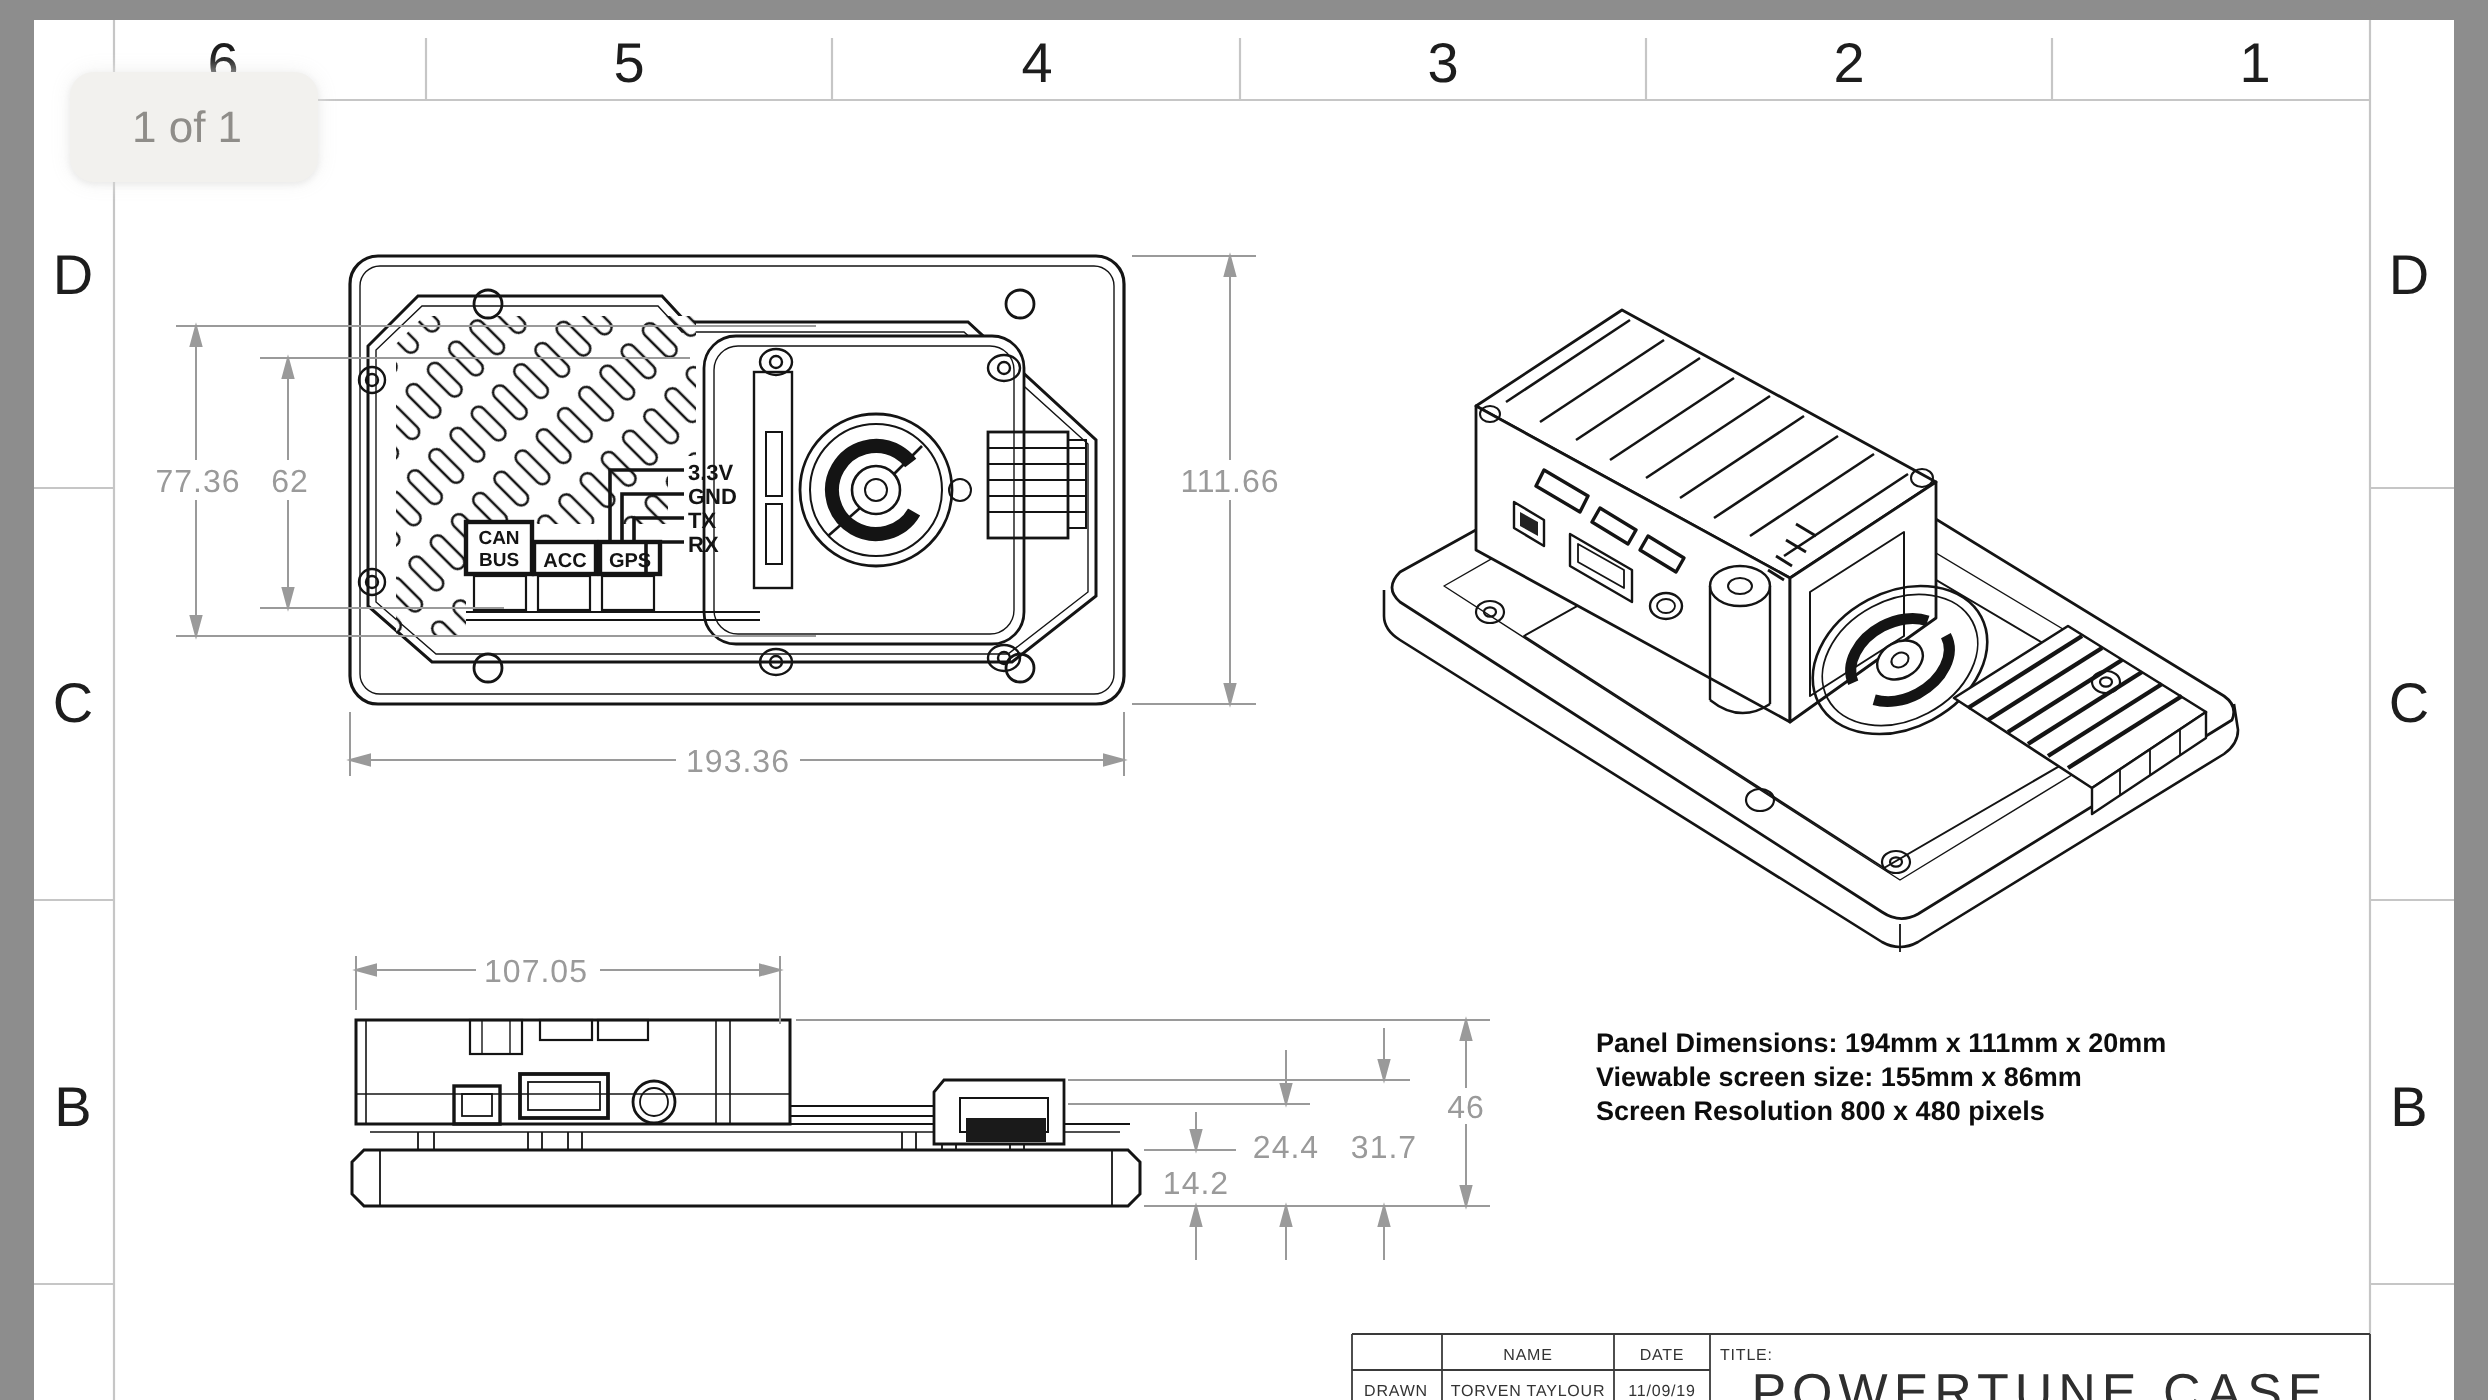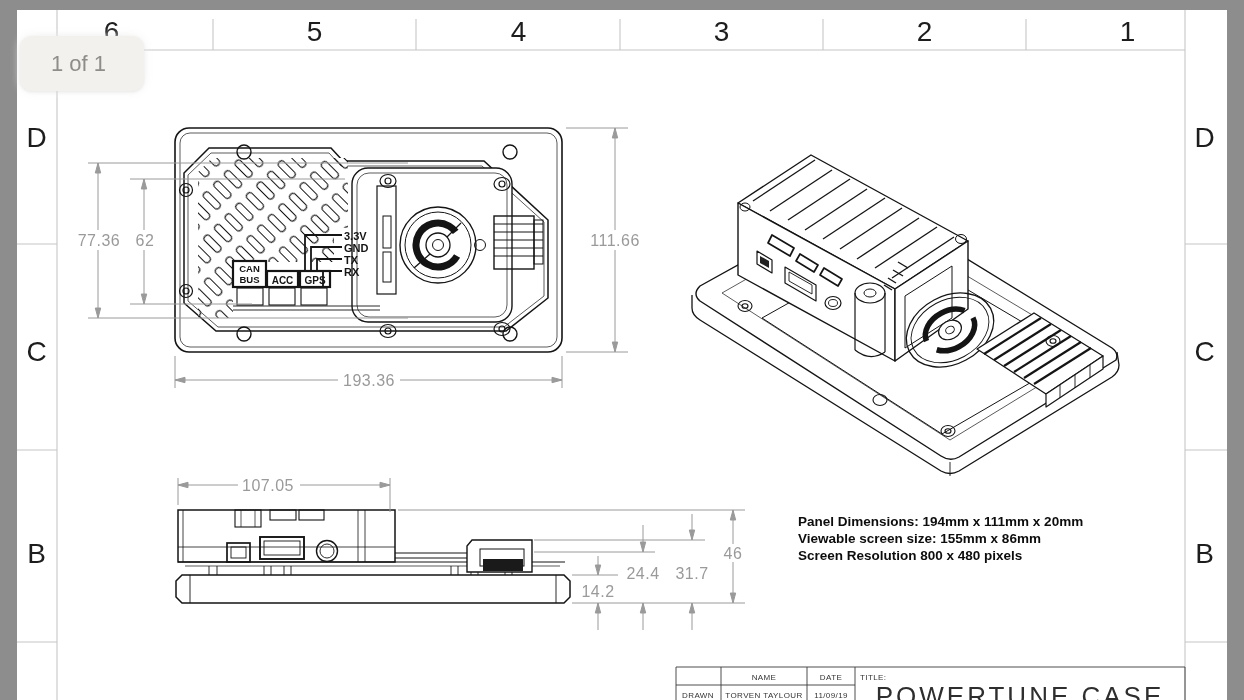--- a/index.html
+++ b/index.html
@@ -5,21 +5,21 @@
   html,body{margin:0;padding:0;background:#8d8d8d;}
   #screen{position:relative;width:1244px;height:700px;overflow:hidden;background:#8d8d8d;
           font-family:"Liberation Sans",sans-serif;}
   #drawing-svg{position:absolute;left:0;top:0;}
   .zone-label{font-family:"Liberation Sans",sans-serif;font-size:28px;font-weight:400;fill:#1d1d1d;letter-spacing:1px;}
   .dim-text{font-family:"Liberation Sans",sans-serif;font-size:16px;fill:#9a9a9a;letter-spacing:0.5px;}
   .eng-label{font-family:"Liberation Sans",sans-serif;font-weight:bold;fill:#141414;}
   .note-text{font-family:"Liberation Sans",sans-serif;font-weight:bold;font-size:13.5px;fill:#0d0d0d;}
   .tb-small{font-family:"Liberation Sans",sans-serif;font-size:8px;fill:#333;letter-spacing:0.4px;}
   .tb-title{font-family:"Liberation Sans",sans-serif;font-size:26px;fill:#2e2e2e;letter-spacing:3px;}
-  #page-badge{position:absolute;left:20px;top:36px;width:124px;height:55px;border-radius:12px;
+  #page-badge{position:absolute;left:35px;top:36px;width:124px;height:55px;border-radius:12px;
       background:#f2f1ee;box-shadow:0 0 10px rgba(240,240,238,0.9),0 1px 3px rgba(0,0,0,0.10);
       display:flex;align-items:center;padding-left:31px;box-sizing:border-box;
       color:#8f8d89;font-size:22px;}
 </style>
 </head>
 <body>
 
 <div id="screen">
 
 <svg id="drawing-svg" width="1244" height="700" viewBox="0 0 1244 700">

